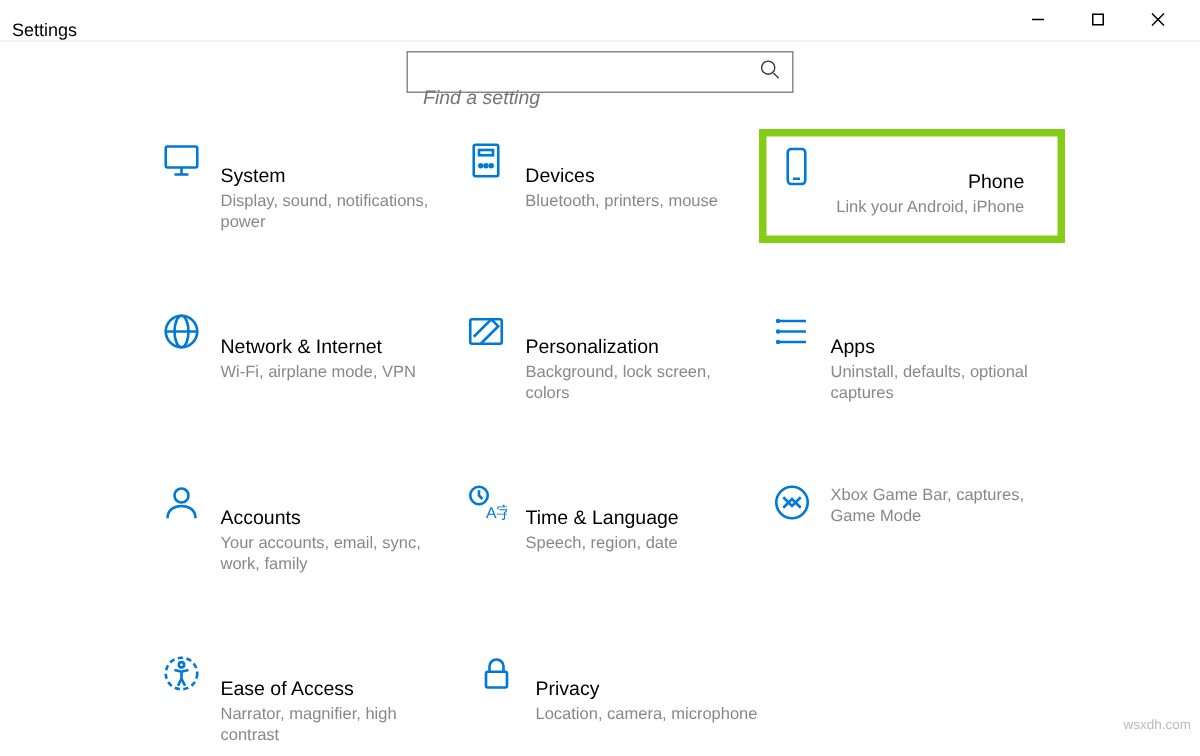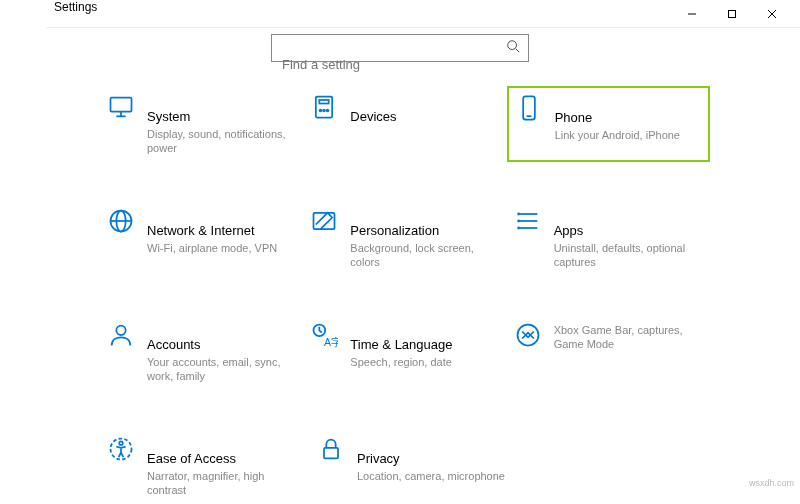--- a/index.html
+++ b/index.html
@@ -7,24 +7,23 @@
       margin: 0;
       font-family: "Segoe UI", Arial, sans-serif;
       background: #fff;
       width: 800px;
       height: 504px;
       overflow: hidden;
     }
     .titlebar {
       height: 28px;
       display: flex;
-      align-items: flex-start;
+      align-items: flex-end;
       padding: 0 8px;
       border-bottom: 1px solid #eee;
-      margin-left: 46px;
     }
     .titlebar .title {
       font-size: 12px;
       color: #000;
     }
     .win-controls {
       margin-left: auto;
       display: flex;
     }
     .win-btn {
@@ -47,40 +46,42 @@
       border: 1px solid #888;
       display: flex;
       align-items: center;
       padding: 0 8px;
     }
     .search-box input {
       flex: 1;
       border: none;
       outline: none;
       font-size: 13px;
+      font-style: italic;
       color: #8b5cf6;
       background: transparent;
       margin-top: 32px;
     }
     .search-box .sicon { color: #333; }
     .grid {
       padding: 0 90px 0 100px;
     }
     .row {
       display: flex;
       margin-bottom: 38px;
     }
     .tile {
       display: flex;
       width: 210px;
       padding: 6px 6px;
       border: 1px solid transparent;
     }
     .tile.selected {
-      border: 2px solid #84cc16;
+      border: 5px solid #84cc16;
+      text-align: right;
     }
     .tile.highlight {
       border: 2px solid #d40000;
     }
     .ticon {
       width: 28px; height: 28px;
       flex-shrink: 0;
       color: #0078d7;
       margin-right: 12px;
       margin-top: 0px;
@@ -158,20 +159,21 @@
     <div class="tile">
       <span class="ticon"><svg viewBox="0 0 24 24" fill="none" stroke="currentColor" stroke-width="1.5">
             <rect x="5" y="3" width="14" height="18" rx="1"></rect>
             <rect x="8" y="6" width="8" height="3"></rect>
             <circle cx="9" cy="15" r="0.8"></circle>
             <circle cx="12" cy="15" r="0.8"></circle>
             <circle cx="15" cy="15" r="0.8"></circle>
           </svg></span>
       <div>
           <div class="tlabel">Devices</div>
+          <div class="tdesc">Bluetooth, printers, mouse</div>
         </div>
     </div>
     <div class="tile selected">
       <span class="ticon"><svg viewBox="0 0 24 24" fill="none" stroke="currentColor" stroke-width="1.5">
             <rect x="7" y="2" width="10" height="20" rx="2"></rect>
             <line x1="10" y1="19" x2="14" y2="19"></line>
           </svg></span>
       <div>
           <div class="tlabel">Phone</div>
           <div class="tdesc">Link your Android, iPhone</div>

